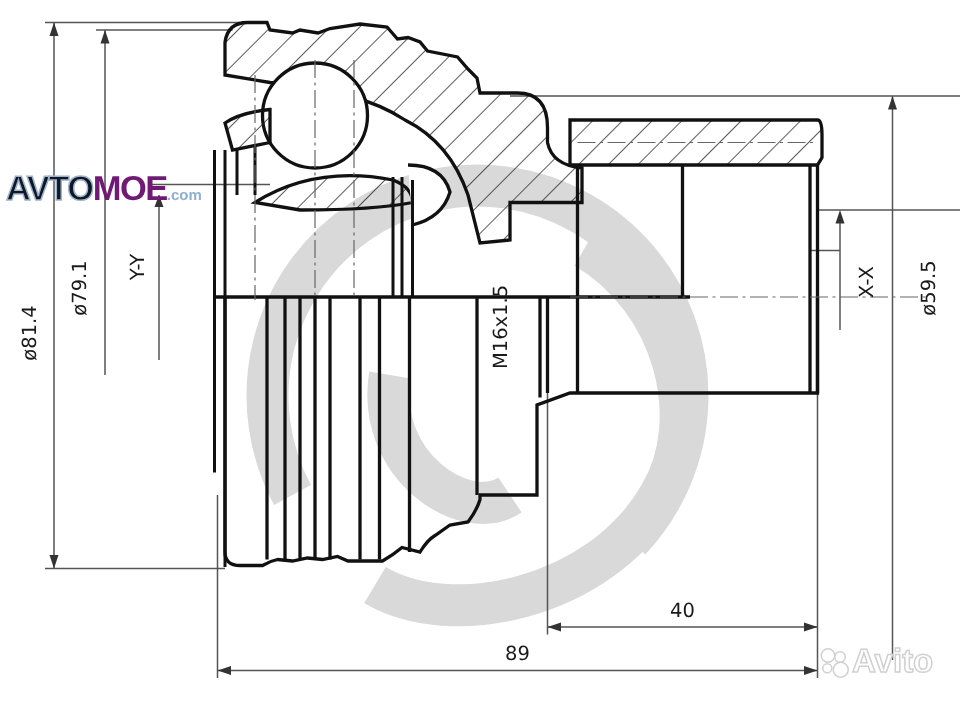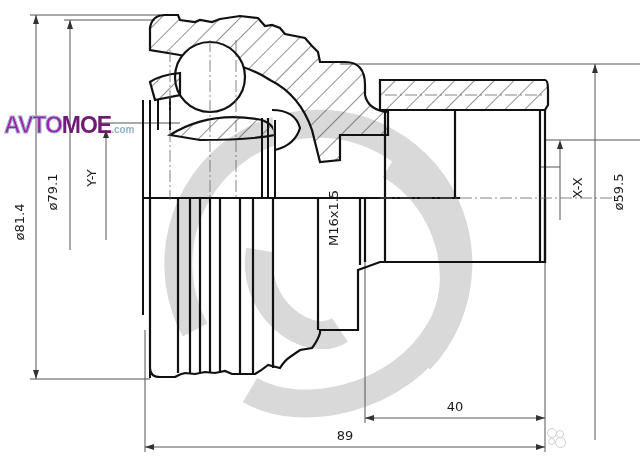--- a/index.html
+++ b/index.html
@@ -1,20 +1,20 @@
 <!DOCTYPE html>
 <html><head>
 <meta charset="utf-8">
 <style>
   html, body { margin: 0; padding: 0; background: #ffffff; }
   body { width: 640px; height: 467px; overflow: hidden; position: relative; font-family: "DejaVu Sans", sans-serif; }
   .canvas { position: absolute; left: 0; top: 0; width: 640px; height: 467px; }
   .dim-text { font-family: "DejaVu Sans", sans-serif; font-size: 13px; fill: #1a1a1a; }
   .wm-avtomoe { position: absolute; left: 4px; top: 114px; font-family: "Liberation Sans", sans-serif; font-size: 23px; font-weight: bold; letter-spacing: -1px; line-height: 1; white-space: nowrap; }
-  .wm-avtomoe .a1 { color: #a21caf; -webkit-text-stroke: 1px #9fb3c8; }
+  .wm-avtomoe .a1 { color: #0f172a; -webkit-text-stroke: 1px #9fb3c8; }
   .wm-avtomoe .a2 { color: #701a75; }
   .wm-avtomoe .a3 { color: #8fb0cc; font-size: 10px; letter-spacing: 0; }
   .wm-avito { position: absolute; left: 547px; top: 428px; font-family: "Liberation Sans", sans-serif; font-size: 22px; font-weight: bold; color: #ffffff; -webkit-text-stroke: 1px #d0d0d0; display: flex; align-items: center; gap: 3px; }
   .avito-dots { position: relative; width: 18px; height: 18px; }
   .avito-dots span { position: absolute; border-radius: 50%; border: 1.5px solid #d0d0d0; background: #fff; }
 </style>
 </head>
 <body>
 
 <svg class="canvas" viewBox="0 0 640 467" xmlns="http://www.w3.org/2000/svg">
@@ -136,13 +136,14 @@
   <span class="a1">AVTO</span><span class="a2">MOE</span><span class="a3">.com</span>
 </div>
 
 <div class="wm-avito">
   <div class="avito-dots">
     <span style="left:0;top:0;width:8px;height:8px;"></span>
     <span style="left:9px;top:2px;width:6px;height:6px;"></span>
     <span style="left:1px;top:10px;width:5px;height:5px;"></span>
     <span style="left:8px;top:9px;width:9px;height:9px;"></span>
   </div>
+  <span>Avito</span>
 </div>
 
 </body></html>

